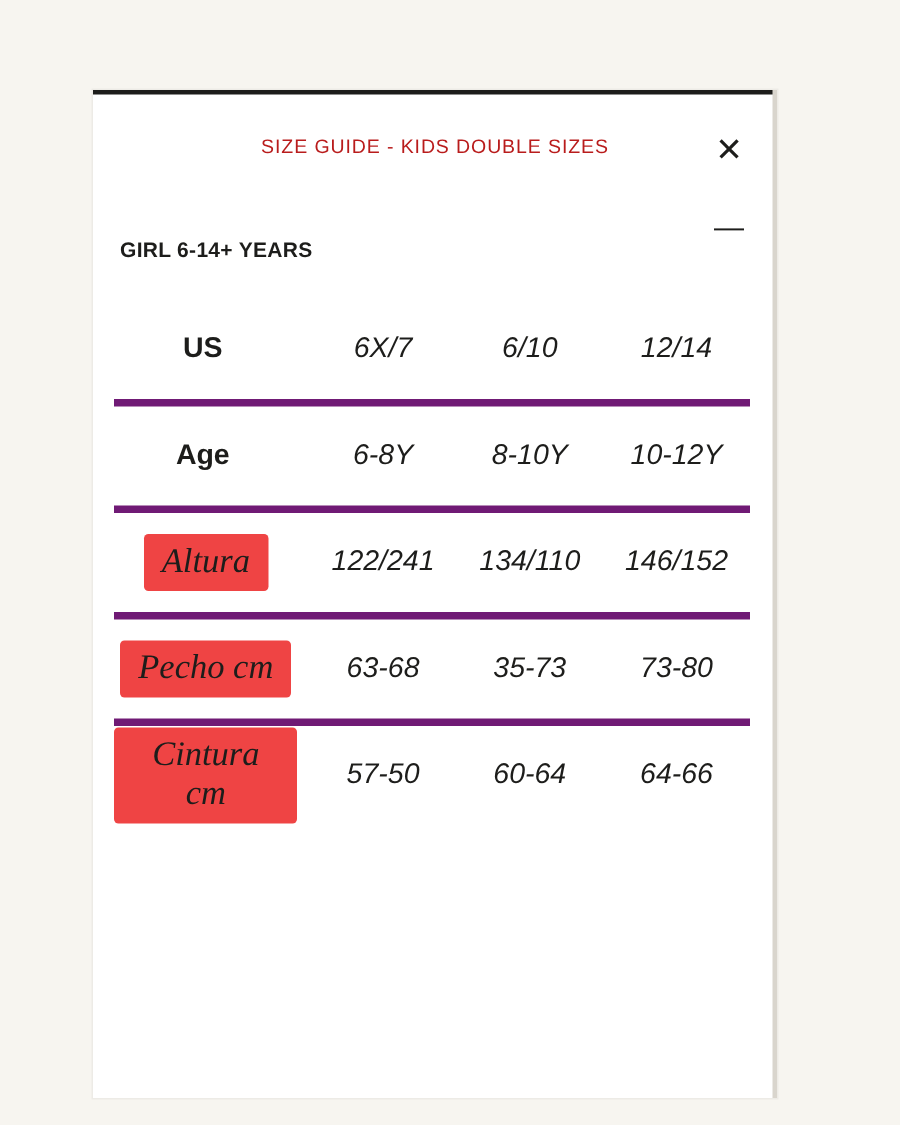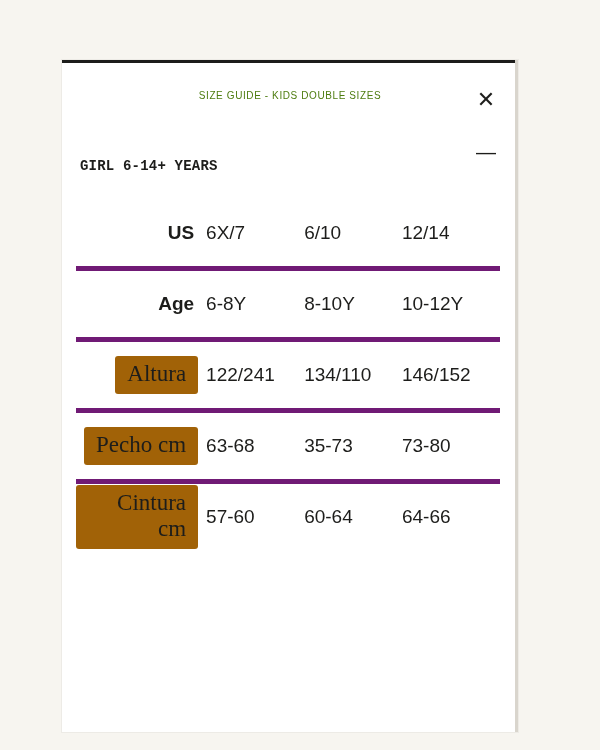--- a/index.html
+++ b/index.html
@@ -50,23 +50,23 @@
   .modal-header {
     position: relative;
     height: 62px;
   }
   .modal-title {
     position: absolute;
     left: 0;
     right: 0;
     top: 30px;
     text-align: center;
-    font-size: 10px;
+    font-size: 13px;
     letter-spacing: 0.6px;
-    color: #4d7c0f;
+    color: #b91c1c;
     font-family: "Liberation Sans", sans-serif;
   }
   .close-btn {
     position: absolute;
     right: 20px;
     top: 28px;
     width: 24px;
     height: 24px;
     cursor: pointer;
     color: #1d1d1b;
@@ -97,66 +97,67 @@
   }
 
   .section-label {
     position: absolute;
     left: 18px;
     top: 98px;
     font-size: 14px;
     font-weight: bold;
     letter-spacing: 0.2px;
     color: #1d1d1b;
-    font-family: Liberation Mono, monospace;
   }
 
   
   .size-table {
     position: absolute;
     left: 14px;
     right: 18px;
     top: 140px;
     border-collapse: collapse;
     width: calc(100% - 32px);
   }
   .size-table td {
     padding: 0;
     vertical-align: middle;
     height: 66px;
     font-size: 19px;
     color: #1d1d1b;
+    text-align: center;
     font-family: "Liberation Sans", sans-serif;
   }
   .size-table tr + tr td {
     border-top: 5px solid #701a75;
   }
   .row-head {
     width: 128px;
     text-align: right;
     padding-right: 8px !important;
     font-size: 14px;
     font-weight: bold;
   }
   .row-head .hl {
     display: inline-block;
     padding: 5px 12px 7px 12px;
-    background: #a16207;
+    background: #ef4444;
     border-radius: 3px;
     font-family: "Liberation Serif", serif;
     font-weight: normal;
     font-size: 23px;
     line-height: 26px;
     color: #1d1d1b;
+    font-style: italic;
   }
   .row-head .plain {
     display: inline-block;
     padding-right: 4px;
   }
-  .cell { width: 104px; }
+  .cell { width: 104px; font-style: italic; }
 </style>
 </head>
 <body>
 
 <div class="viewport">
   <div class="modal">
     <div class="modal-top-rule"></div>
     <div class="modal-right-rule"></div>
 
     <div class="modal-header">
@@ -199,20 +200,20 @@
             <span class="hl">Pecho cm</span>
           </td>
           <td class="cell">63-68</td>
           <td class="cell">35-73</td>
           <td class="cell">73-80</td>
         </tr>
         <tr>
           <td class="row-head">
             <span class="hl">Cintura cm</span>
           </td>
-          <td class="cell">57-60</td>
+          <td class="cell">57-50</td>
           <td class="cell">60-64</td>
           <td class="cell">64-66</td>
         </tr>
       </tbody>
     </table>
   </div>
 </div>
 
 </body></html>

